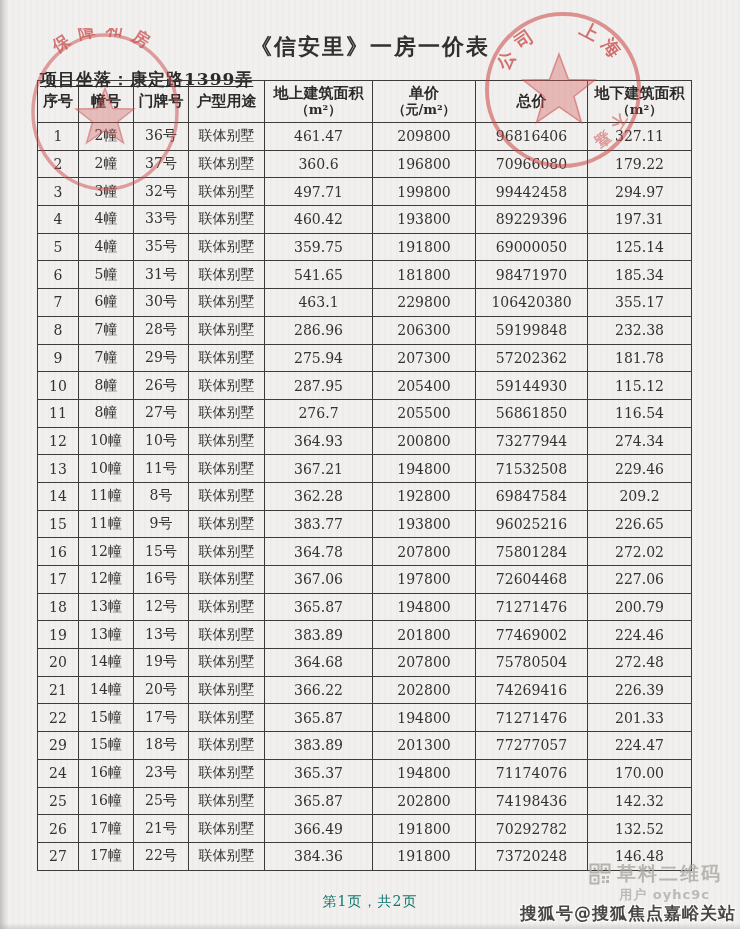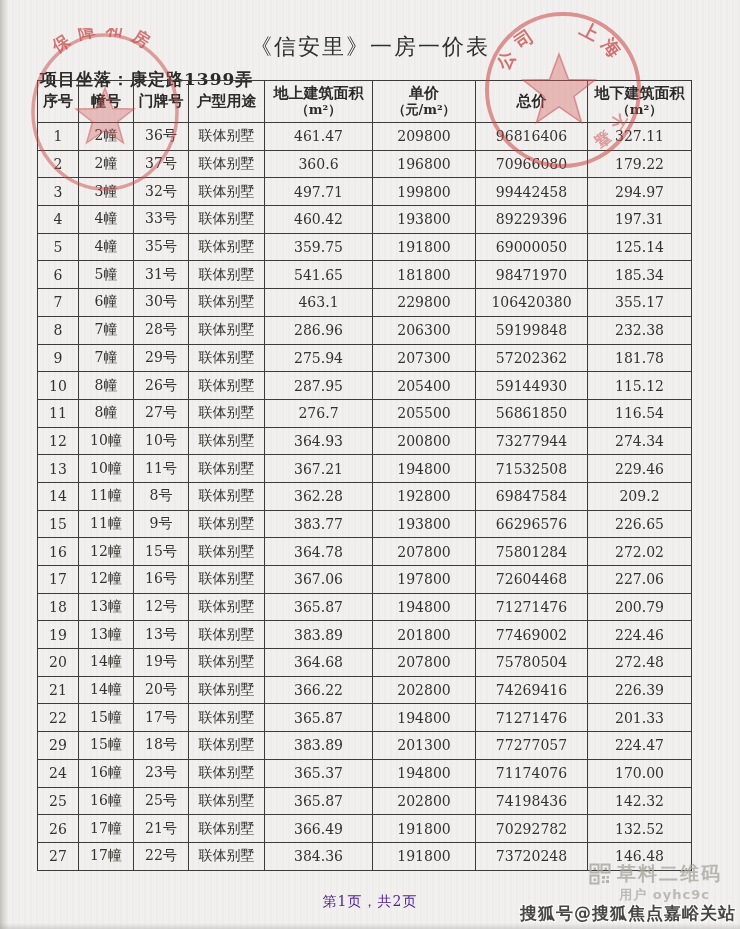--- a/index.html
+++ b/index.html
@@ -19,46 +19,46 @@
     background:linear-gradient(90deg,#b4b2af, rgba(180,178,175,0));
     opacity:.75;pointer-events:none;
   }
   .edge-bottom{
     position:absolute;left:0;bottom:0;width:100%;height:6px;
     background:linear-gradient(0deg, rgba(160,158,154,.35), rgba(160,158,154,0));
     pointer-events:none;
   }
   .doc-title{
     position:absolute;top:32px;left:0;width:100%;
-    text-align:center;font-size:22px;font-weight:400;letter-spacing:2px;color:#30302e;
+    text-align:center;font-size:22px;font-weight:700;letter-spacing:2px;color:#30302e;
   }
   .location-line{
     position:absolute;top:68px;left:40px;
-    font-size:17px;font-weight:600;letter-spacing:1px;color:#2b2a28;
+    font-size:17px;font-weight:600;letter-spacing:1px;color:#2b2a28;text-decoration:underline;
   }
   table.price-table{
     position:absolute;left:37px;top:80px;
     border-collapse:collapse;table-layout:fixed;width:654px;
     background:transparent;
   }
   table.price-table th, table.price-table td{
     border:1.5px solid #3d3c3a;
     text-align:center;vertical-align:middle;
     padding:0;overflow:hidden;white-space:nowrap;
   }
   table.price-table th{
     height:41px;font-size:15px;font-weight:600;line-height:1.15;color:#2c2b29;
   }
   table.price-table th .h-unit{font-size:13px;font-weight:600;}
   table.price-table td{
     height:26.7px;font-size:14px;color:#33322f;
   }
   .page-footer{
     position:absolute;top:893px;left:0;width:100%;
-    text-align:center;font-size:14px;color:#4c1d95;letter-spacing:1px;
+    text-align:center;font-size:14px;color:#0f766e;letter-spacing:1px;
   }
   .stamp{position:absolute;pointer-events:none;opacity:.9;}
   .stamp-left{left:26px;top:28px;}
   .stamp-right{left:477px;top:2px;}
   .wm{position:absolute;pointer-events:none;text-align:right;}
   .wm-qr-line{
     top:861px;right:18px;font-size:19px;font-weight:700;letter-spacing:2px;
     color:rgba(170,168,162,.8);
     font-family:"DejaVu Sans","Liberation Sans",sans-serif;
     display:flex;align-items:center;gap:6px;padding-left:40px;
@@ -268,21 +268,21 @@
         <td>69847584</td>
         <td>209.2</td>
       </tr>
       <tr>
         <td>15</td>
         <td>11幢</td>
         <td>9号</td>
         <td>联体别墅</td>
         <td>383.77</td>
         <td>193800</td>
-        <td>66296576</td>
+        <td>96025216</td>
         <td>226.65</td>
       </tr>
       <tr>
         <td>16</td>
         <td>12幢</td>
         <td>15号</td>
         <td>联体别墅</td>
         <td>364.78</td>
         <td>207800</td>
         <td>75801284</td>

